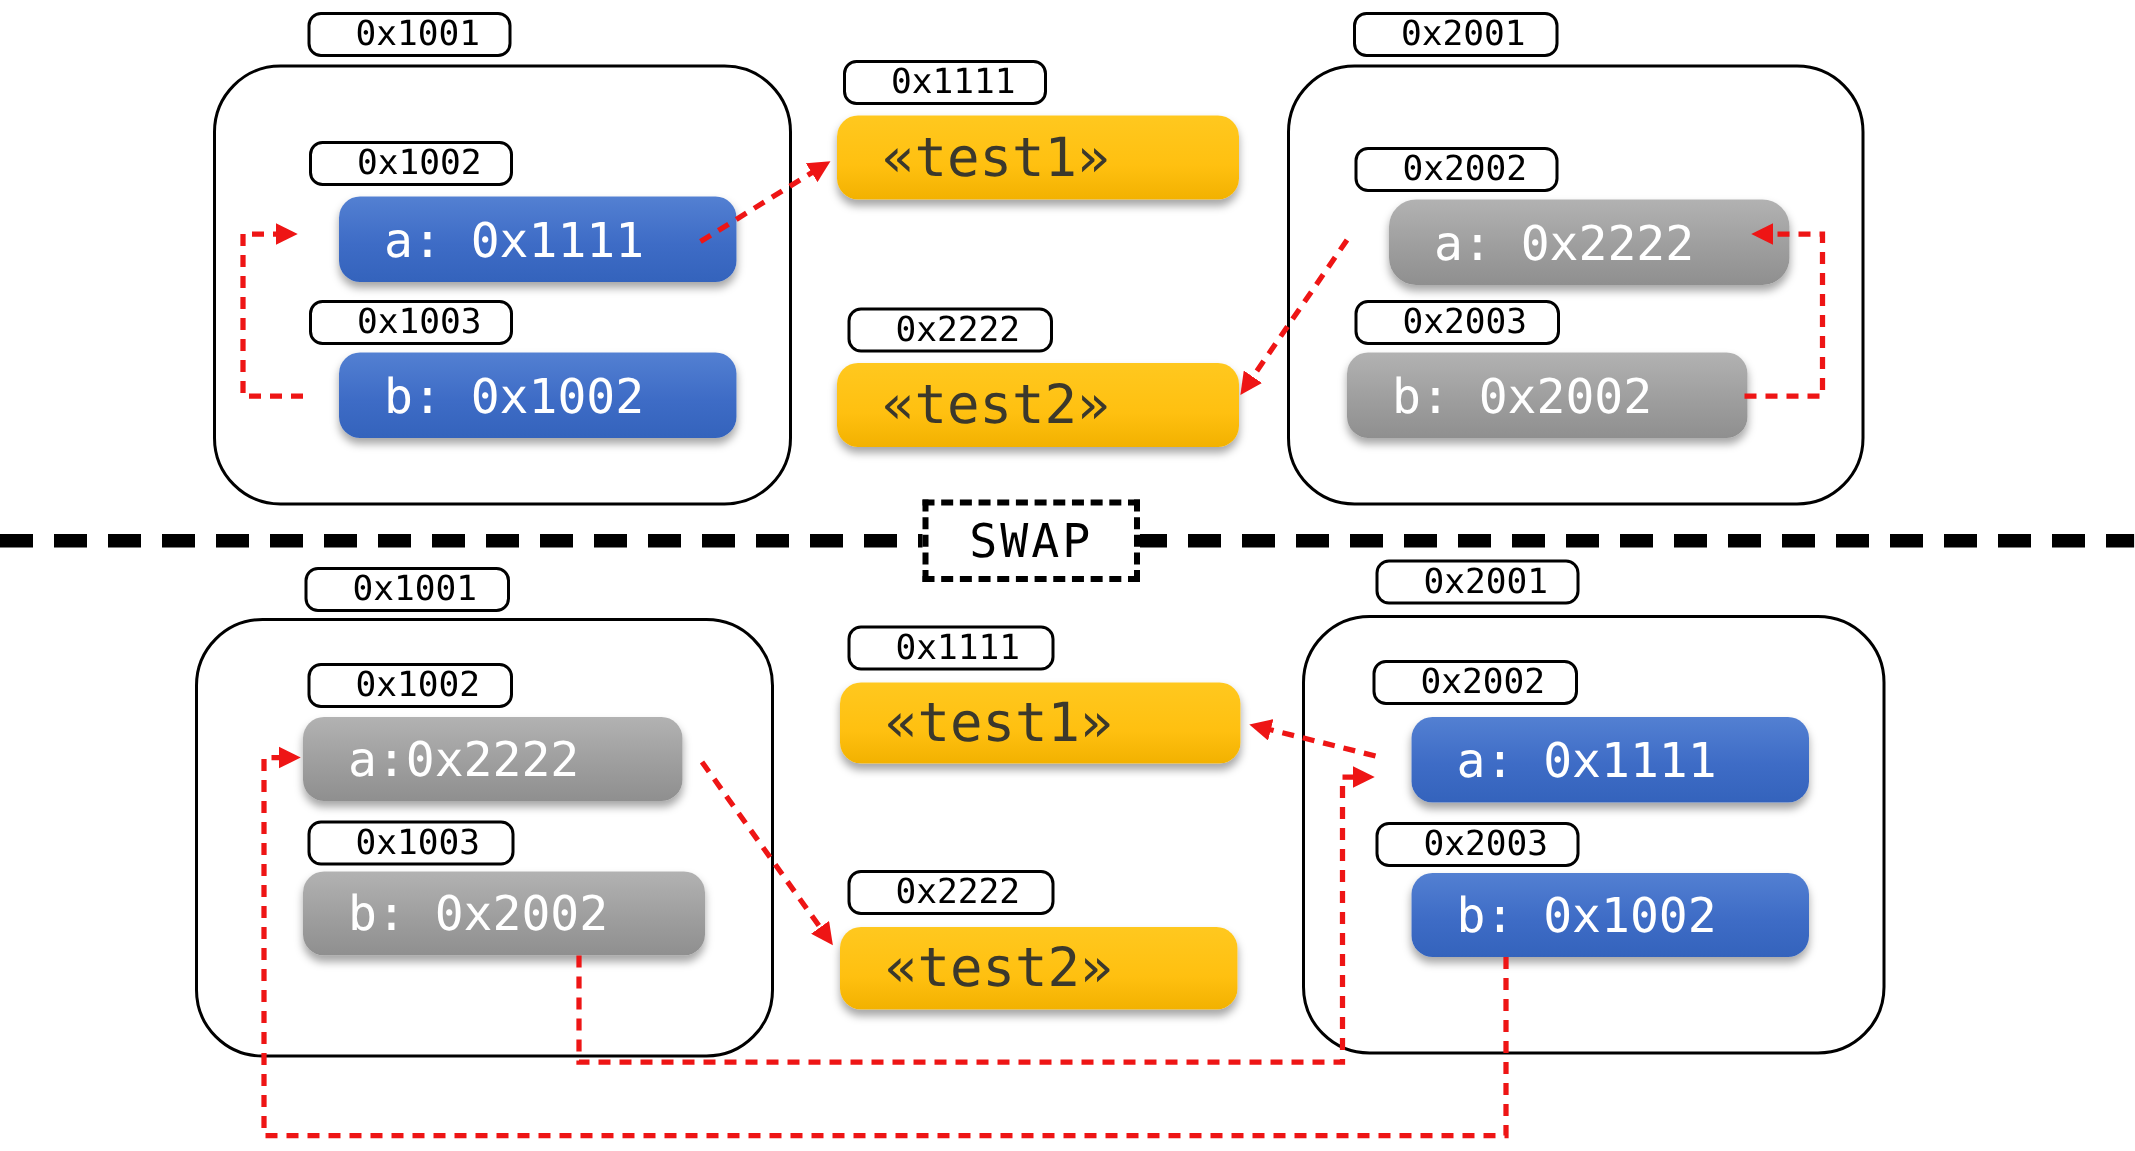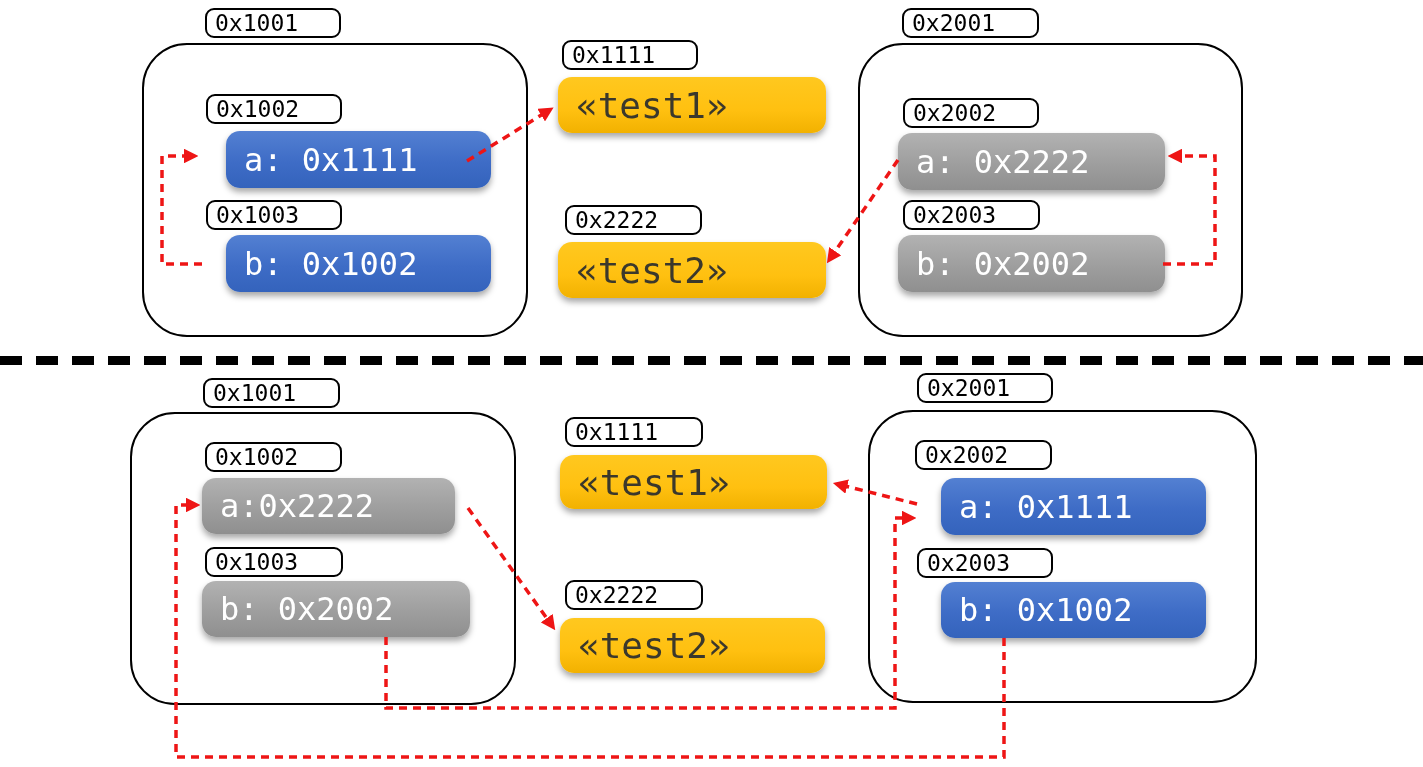--- a/index.html
+++ b/index.html
@@ -31,31 +31,31 @@
     background:#fff;
   }
   .tag {
     position:absolute;
     background:#fff;
     border:2.5px solid var(--ink);
     border-radius:9px;
     font-size:23px;
     color:var(--ink);
     display:flex; align-items:center;
-    padding-left:8px;
+    padding-left:30px;
     letter-spacing:0px;
     z-index:3;
   }
   .vbox {
     position:absolute;
     border-radius:14px;
     color:#fff;
     font-size:32px;
     display:flex; align-items:center;
-    padding-left:18px;
+    padding-left:30px;
     box-shadow:0 4px 6px rgba(0,0,0,0.35);
     z-index:2;
     white-space:pre;
   }
   .vbox.blue { background:linear-gradient(180deg, var(--blue-light) 0%, var(--blue) 55%, var(--blue-dark) 100%);margin-left:24px; }
   .vbox.gray { background:linear-gradient(180deg, var(--gray-light) 0%, var(--gray) 55%, var(--gray-dark) 100%); }
   .vbox.gold {
     background:linear-gradient(180deg, var(--gold-light) 0%, var(--gold) 60%, var(--gold-dark) 100%);
     color:#3B382C;
     font-size:36px;
@@ -105,26 +105,27 @@
   <div class="tag" style="left:562px; top:40px; width:136px; height:30px;">0x1111</div>
   <div class="vbox gold" style="left:558px; top:77px; width:268px; height:56px;">«test1»</div>
 
   <div class="tag" style="left:565px; top:205px; width:137px; height:30px;">0x2222</div>
   <div class="vbox gold" style="left:558px; top:242px; width:268px; height:56px;">«test2»</div>
 
   <div class="tag" style="left:902px; top:8px; width:137px; height:30px;">0x2001</div>
   <div class="frame" style="left:858px; top:43px; width:385px; height:294px;"></div>
 
   <div class="tag" style="left:903px; top:98px; width:136px; height:30px;">0x2002</div>
-  <div class="vbox gray" style="left:898px; top:133px; width:267px; height:57px;">a: 0x2222</div>
+  <div class="vbox gray" style="left:926px; top:133px; width:267px; height:57px;border-radius:18px;">a: 0x2222</div>
 
   <div class="tag" style="left:903px; top:200px; width:137px; height:30px;">0x2003</div>
   <div class="vbox gray" style="left:898px; top:235px; width:267px; height:57px;">b: 0x2002</div>
 
   <div class="divider"></div>
+  <div class="swap-box">SWAP</div>
 
   <div class="tag" style="left:203px; top:378px; width:137px; height:30px;">0x1001</div>
   <div class="frame" style="left:130px; top:412px; width:386px; height:293px;"></div>
 
   <div class="tag" style="left:205px; top:442px; width:137px; height:30px;">0x1002</div>
   <div class="vbox gray" style="left:202px; top:478px; width:253px; height:56px;">a:0x2222</div>
 
   <div class="tag" style="left:205px; top:547px; width:138px; height:30px;">0x1003</div>
   <div class="vbox gray" style="left:202px; top:581px; width:268px; height:56px;">b: 0x2002</div>
 

